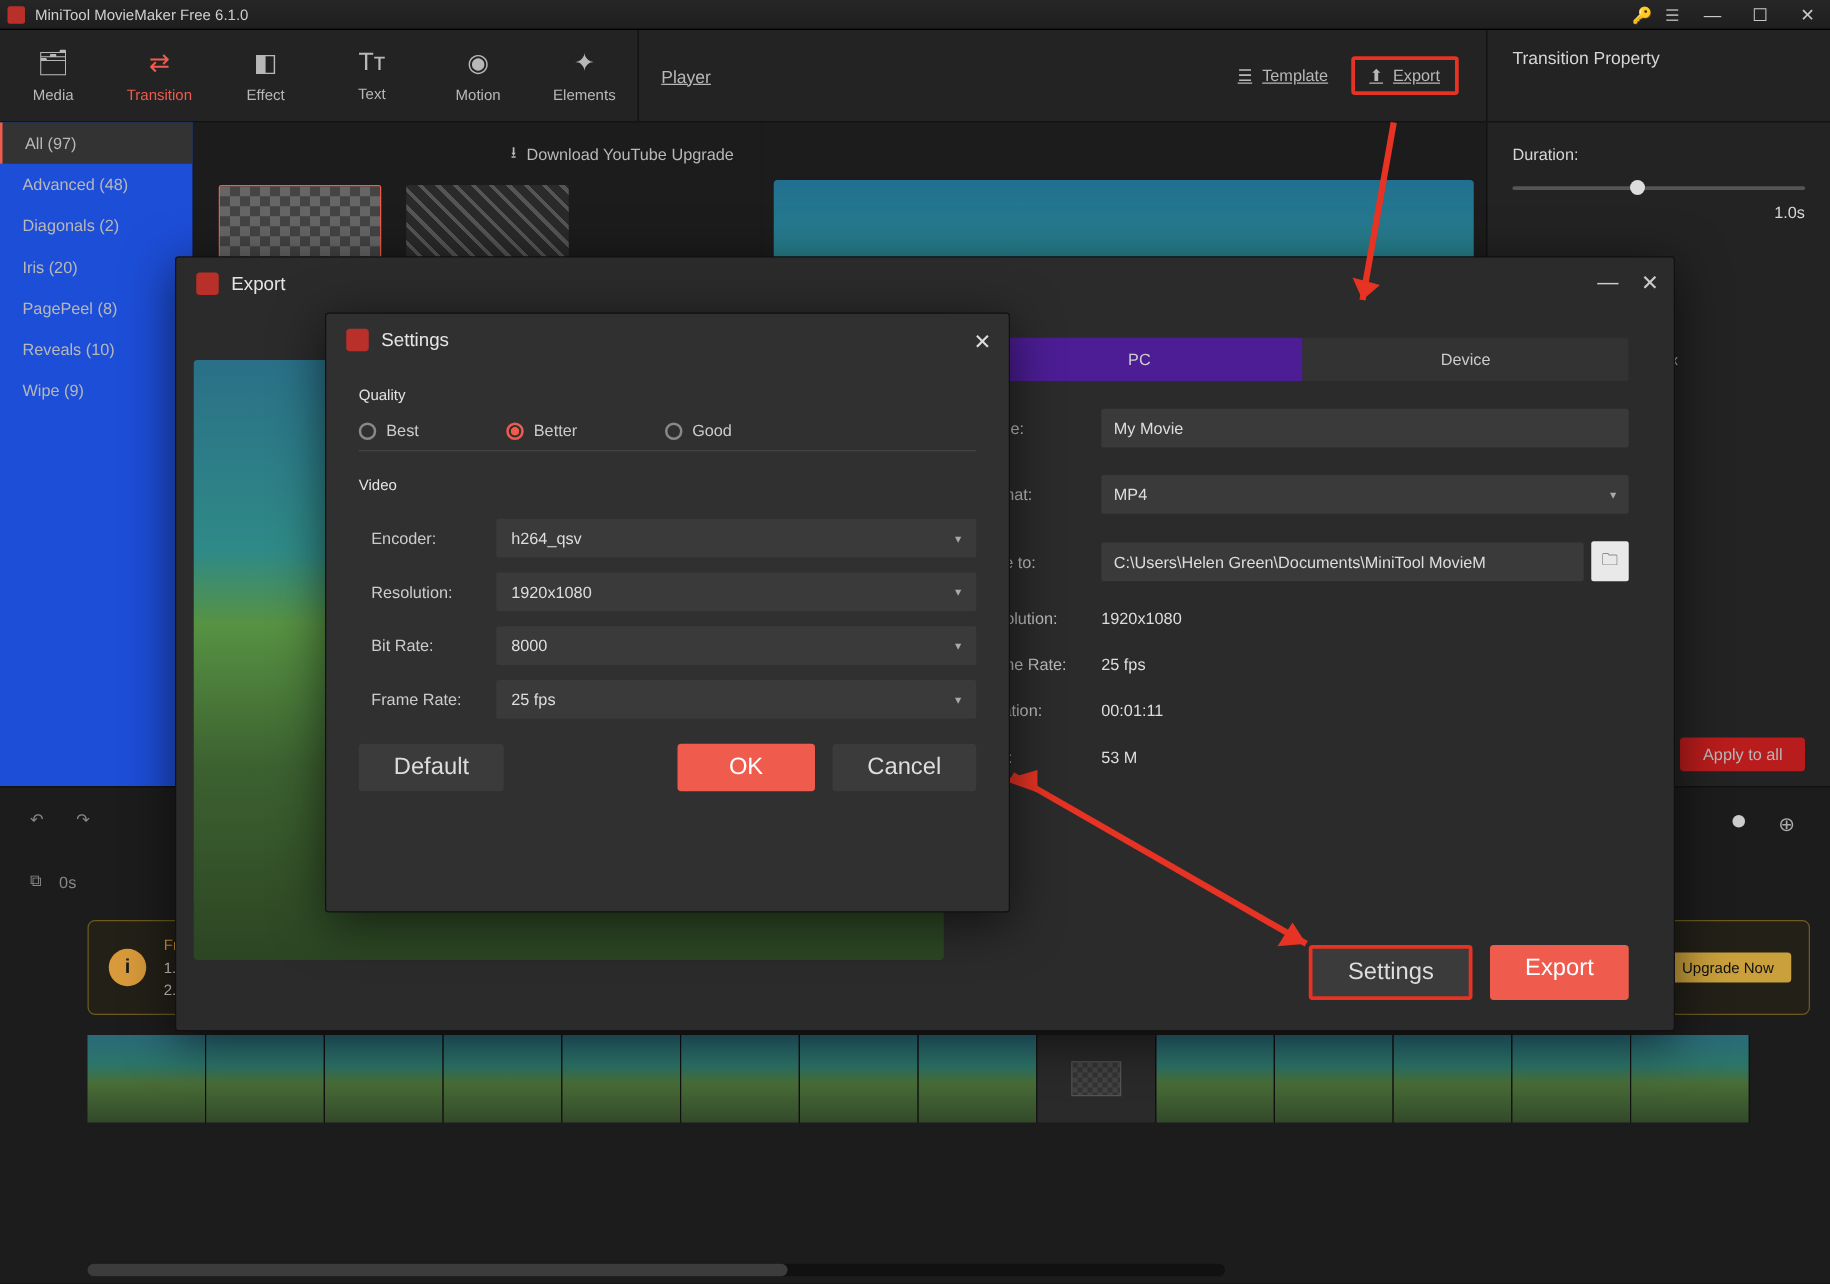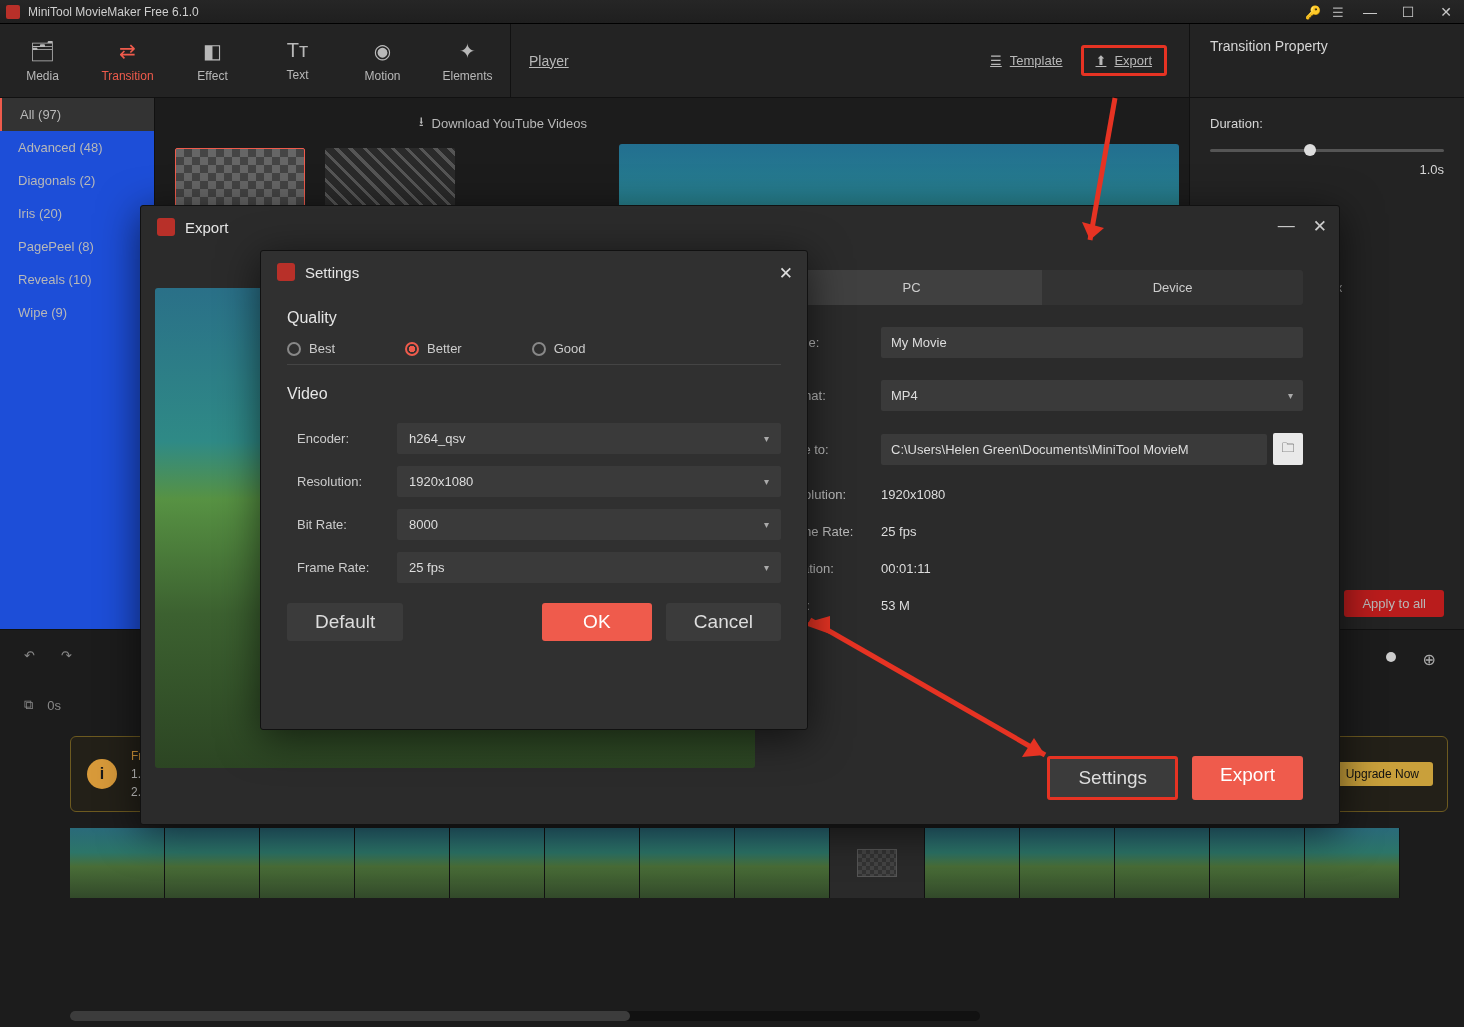--- a/index.html
+++ b/index.html
@@ -90,40 +90,40 @@
   .dlg-title{height:42px;display:flex;align-items:center;padding:0 16px;gap:10px;font-size:15px;color:#e5e5e5;}
   .dlg-title .mini{width:18px;height:18px;background:#b83029;border-radius:3px;}
   .dlg-title .wbtns{position:absolute;right:12px;top:10px;display:flex;gap:18px;color:#ccc;font-size:17px;}
   .dlg-body{display:flex;height:calc(100% - 42px);}
   .dlg-left{width:630px;position:relative;}
   .dlg-left .preview{position:absolute;left:14px;top:40px;width:600px;height:480px;border-radius:3px;
     background:linear-gradient(to bottom,#2a7088 0%,#2f8a86 32%,#579243 44%,#3c6130 68%,#2c4523 100%);}
   .dlg-right{flex:1;padding:22px 36px 20px 10px;position:relative;}
   .tabs{display:flex;border-radius:3px;overflow:hidden;margin-bottom:22px;}
   .tabs .tab{flex:1;text-align:center;padding:10px 0;background:#333;color:#ccc;font-size:13px;}
-  .tabs .tab.act{background:#404040;}
+  .tabs .tab.act{background:#4c1d95;}
   .frow{display:flex;align-items:center;margin-bottom:22px;}
   .frow .lab{width:100px;color:#bbb;font-size:13px;}
   .frow .val{color:#ddd;font-size:13px;}
   .frow input[type=text]{flex:1;background:#3a3a3a;border:none;padding:8px 10px;color:#ddd;border-radius:2px;font-size:13px;}
   .frow .sel{flex:1;background:#3a3a3a;padding:8px 10px;color:#ddd;border-radius:2px;display:flex;justify-content:space-between;align-items:center;font-size:13px;}
   .frow .sel .chev{font-size:10px;color:#aaa;}
   .frow .pathbox{flex:1;background:#3a3a3a;padding:8px 10px;color:#ddd;border-radius:2px;font-size:13px;white-space:nowrap;overflow:hidden;}
   .frow .browse{width:30px;height:32px;background:#e9e9e9;margin-left:6px;border-radius:2px;display:flex;align-items:center;justify-content:center;color:#333;}
   .dlg-right .btns{position:absolute;right:36px;bottom:24px;display:flex;gap:14px;}
   .btn{padding:8px 28px;border-radius:3px;font-size:19px;text-align:center;}
   .btn.gray{background:#3b3b3b;color:#ddd;}
   .btn.red{background:#ef5b4c;color:#fff;}
   .btn.hi{border:3px solid var(--highlight);}
   
   .dlg-settings{left:260px;top:250px;width:548px;height:480px;background:#303030;z-index:50;}
   .dlg-settings .dlg-title{font-size:15px;}
   .dlg-settings .close{position:absolute;right:14px;top:12px;color:#ddd;font-size:17px;}
   .sec{padding:4px 26px 0 26px;}
-  .sec h4{color:#e5e5e5;font-weight:normal;font-size:16px;margin:12px 0 14px 0;}
+  .sec h4{color:#e5e5e5;font-weight:normal;font-size:12px;margin:12px 0 14px 0;}
   .radios{display:flex;gap:70px;margin-bottom:8px;}
   .radio{display:flex;align-items:center;gap:8px;color:#ccc;font-size:13px;}
   .radio .dot{width:14px;height:14px;border:2px solid #888;border-radius:50%;display:inline-block;}
   .radio.sel .dot{border-color:var(--accent);background:radial-gradient(circle,var(--accent) 0 45%,transparent 50%);}
   .hr{height:1px;background:#444;margin:8px 26px 4px 26px;}
   .srow{display:flex;align-items:center;padding:6px 26px;margin-left:10px;}
   .srow .lab{width:100px;color:#ccc;font-size:13px;}
   .srow .sel{flex:1;background:#3a3a3a;padding:8px 12px;border-radius:2px;color:#ddd;display:flex;justify-content:space-between;align-items:center;font-size:13px;}
   .srow .sel .chev{font-size:10px;color:#aaa;}
   .sbtns{display:flex;gap:14px;padding:14px 26px 0 26px;}
@@ -201,21 +201,21 @@
     <div class="side-row">Diagonals (2)</div>
     <div class="side-row">Iris (20)</div>
     <div class="side-row">PagePeel (8)</div>
     <div class="side-row">Reveals (10)</div>
     <div class="side-row">Wipe (9)</div>
   </div>
 
   <div class="center">
     <div class="dyt">
       <span>⭳</span>
-      <span>Download YouTube Videos</span>
+      <span>Download YouTube Upgrade</span>
     </div>
     <div class="thumbs">
       <div class="thumb sel"></div>
       <div class="thumb diag"></div>
     </div>
   </div>
 
   <div class="player">
     <div class="video"></div>
   </div>

